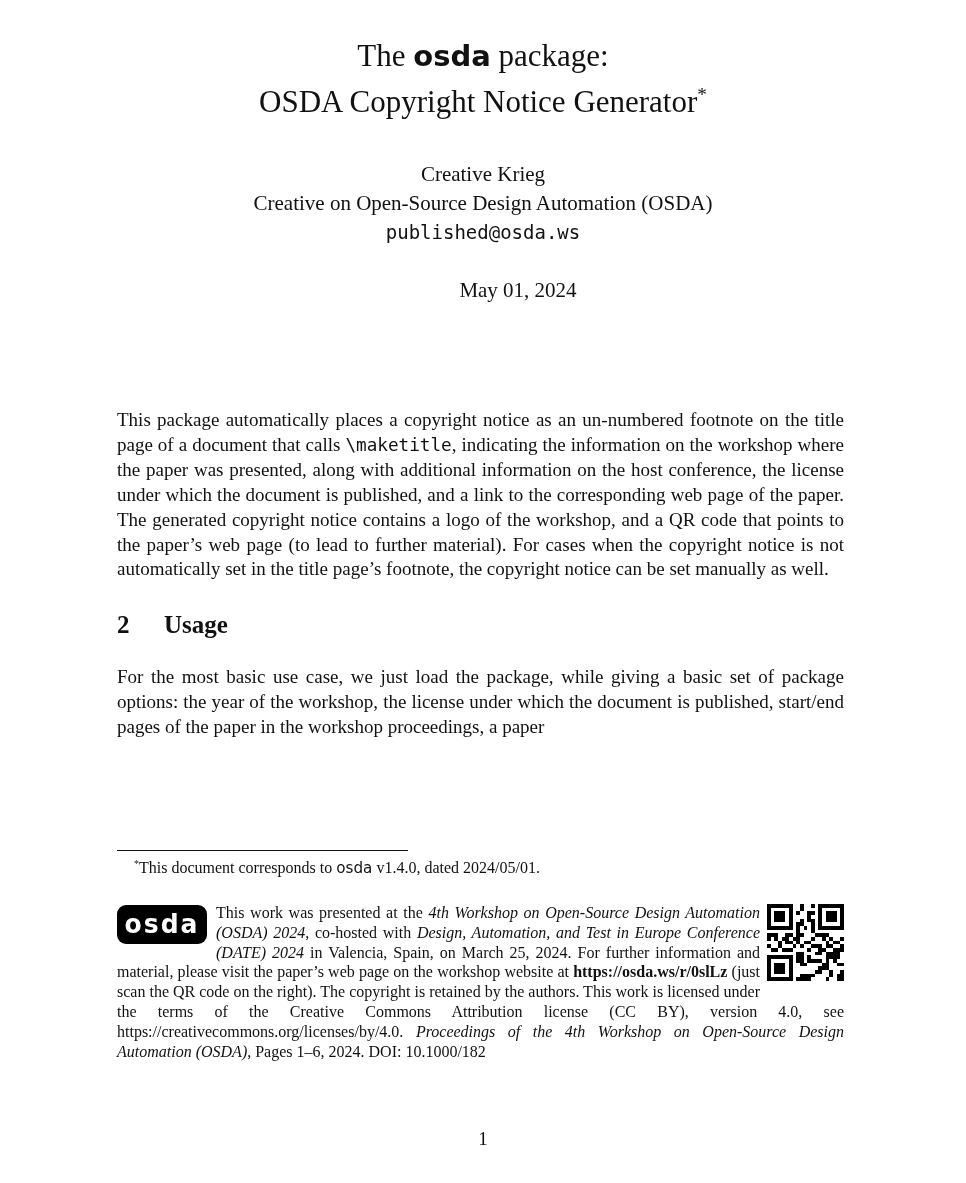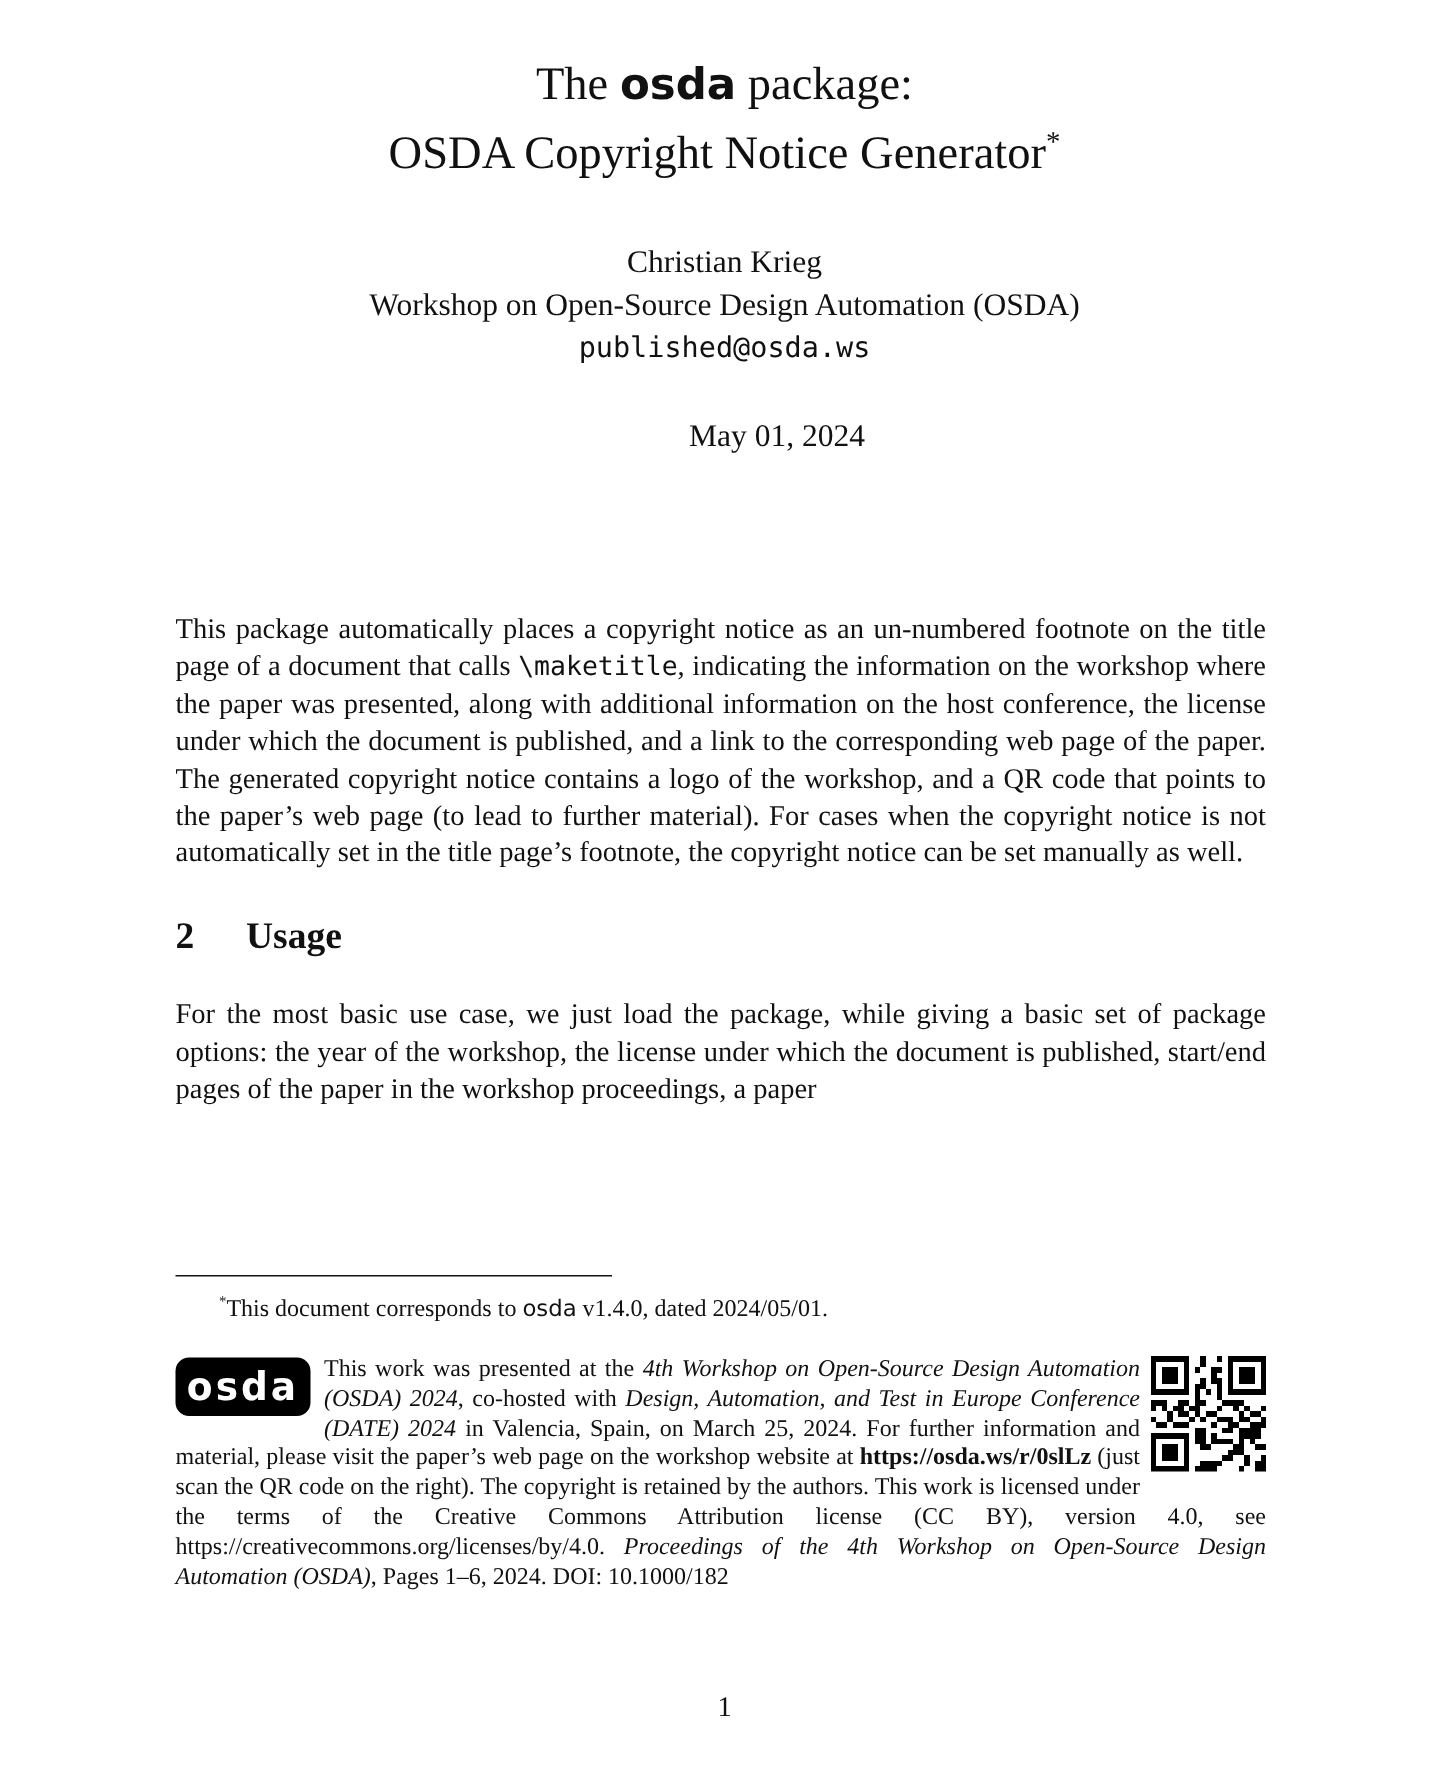--- a/index.html
+++ b/index.html
@@ -26,21 +26,21 @@
   .section-head .secnum{display:inline-block;min-width:47px;}
   .section-head.second{margin-top:28px;}
   .body-par{margin:0;font-size:19px;line-height:24.9px;text-align:justify;}
   .mono{font-family:"DejaVu Sans Mono",monospace;font-size:0.93em;}
   .sf{font-family:"DejaVu Sans",sans-serif;font-size:0.95em;}
   .it{font-style:italic;}
   .bf{font-weight:bold;}
   
   .footnote-area{position:absolute;top:850px;left:117px;width:727px;}
   .footnote-rule{width:291px;height:0;border-top:1px solid #111;margin:0 0 7px 0;}
-  .footnote-text{font-size:16px;line-height:19.8px;text-indent:17px;margin:12px;}
+  .footnote-text{font-size:16px;line-height:19.8px;text-indent:17px;margin:0;}
   
   .notice{position:absolute;top:903px;left:117px;width:727px;font-size:16px;line-height:19.8px;text-align:justify;}
   .osda-logo{
     float:left;width:90px;height:39px;margin:2px 9px 3px 0;
     background:#000;border-radius:9px;
     display:flex;align-items:center;justify-content:center;
   }
   .osda-logo span{
     color:#fff;font-family:"DejaVu Sans",sans-serif;font-weight:700;
     font-size:25px;letter-spacing:2px;line-height:1;transform:scaleY(1.05);
@@ -54,22 +54,22 @@
 <body>
 
 <div class="page">
 
   <div class="titleblock">
     <div class="title-line"><span>The </span><span class="sf-title">osda</span><span> package:</span></div>
     <div class="title-line"><span>OSDA Copyright Notice Generator</span><span class="sup">*</span></div>
   </div>
 
   <div class="authorblock">
-    <div>Christian Krieg</div>
-    <div>Workshop on Open-Source Design Automation (OSDA)</div>
+    <div>Creative Krieg</div>
+    <div>Creative on Open-Source Design Automation (OSDA)</div>
     <div class="email">published@osda.ws</div>
   </div>
 
   <div class="dateblock">May 01, 2024</div>
 
   <div class="main">
     <p class="body-par"><span>This package automatically places a copyright notice as an un-numbered footnote on the title page of a document that calls </span><span class="mono">\maketitle</span><span>, indicating the information on the workshop where the paper was presented, along with additional information on the host conference, the license under which the document is published, and a link to the corresponding web page of the paper. The generated copyright notice contains a logo of the workshop, and a QR code that points to the paper’s web page (to lead to further material). For cases when the copyright notice is not automatically set in the title page’s footnote, the copyright notice can be set manually as well.</span></p>
 
     <h2 class="section-head second"><span class="secnum">2</span><span>Usage</span></h2>
     <p class="body-par"><span>For the most basic use case, we just load the package, while giving a basic set of package options: the year of the workshop, the license under which the document is published, start/end pages of the paper in the workshop proceedings, a paper</span></p>

